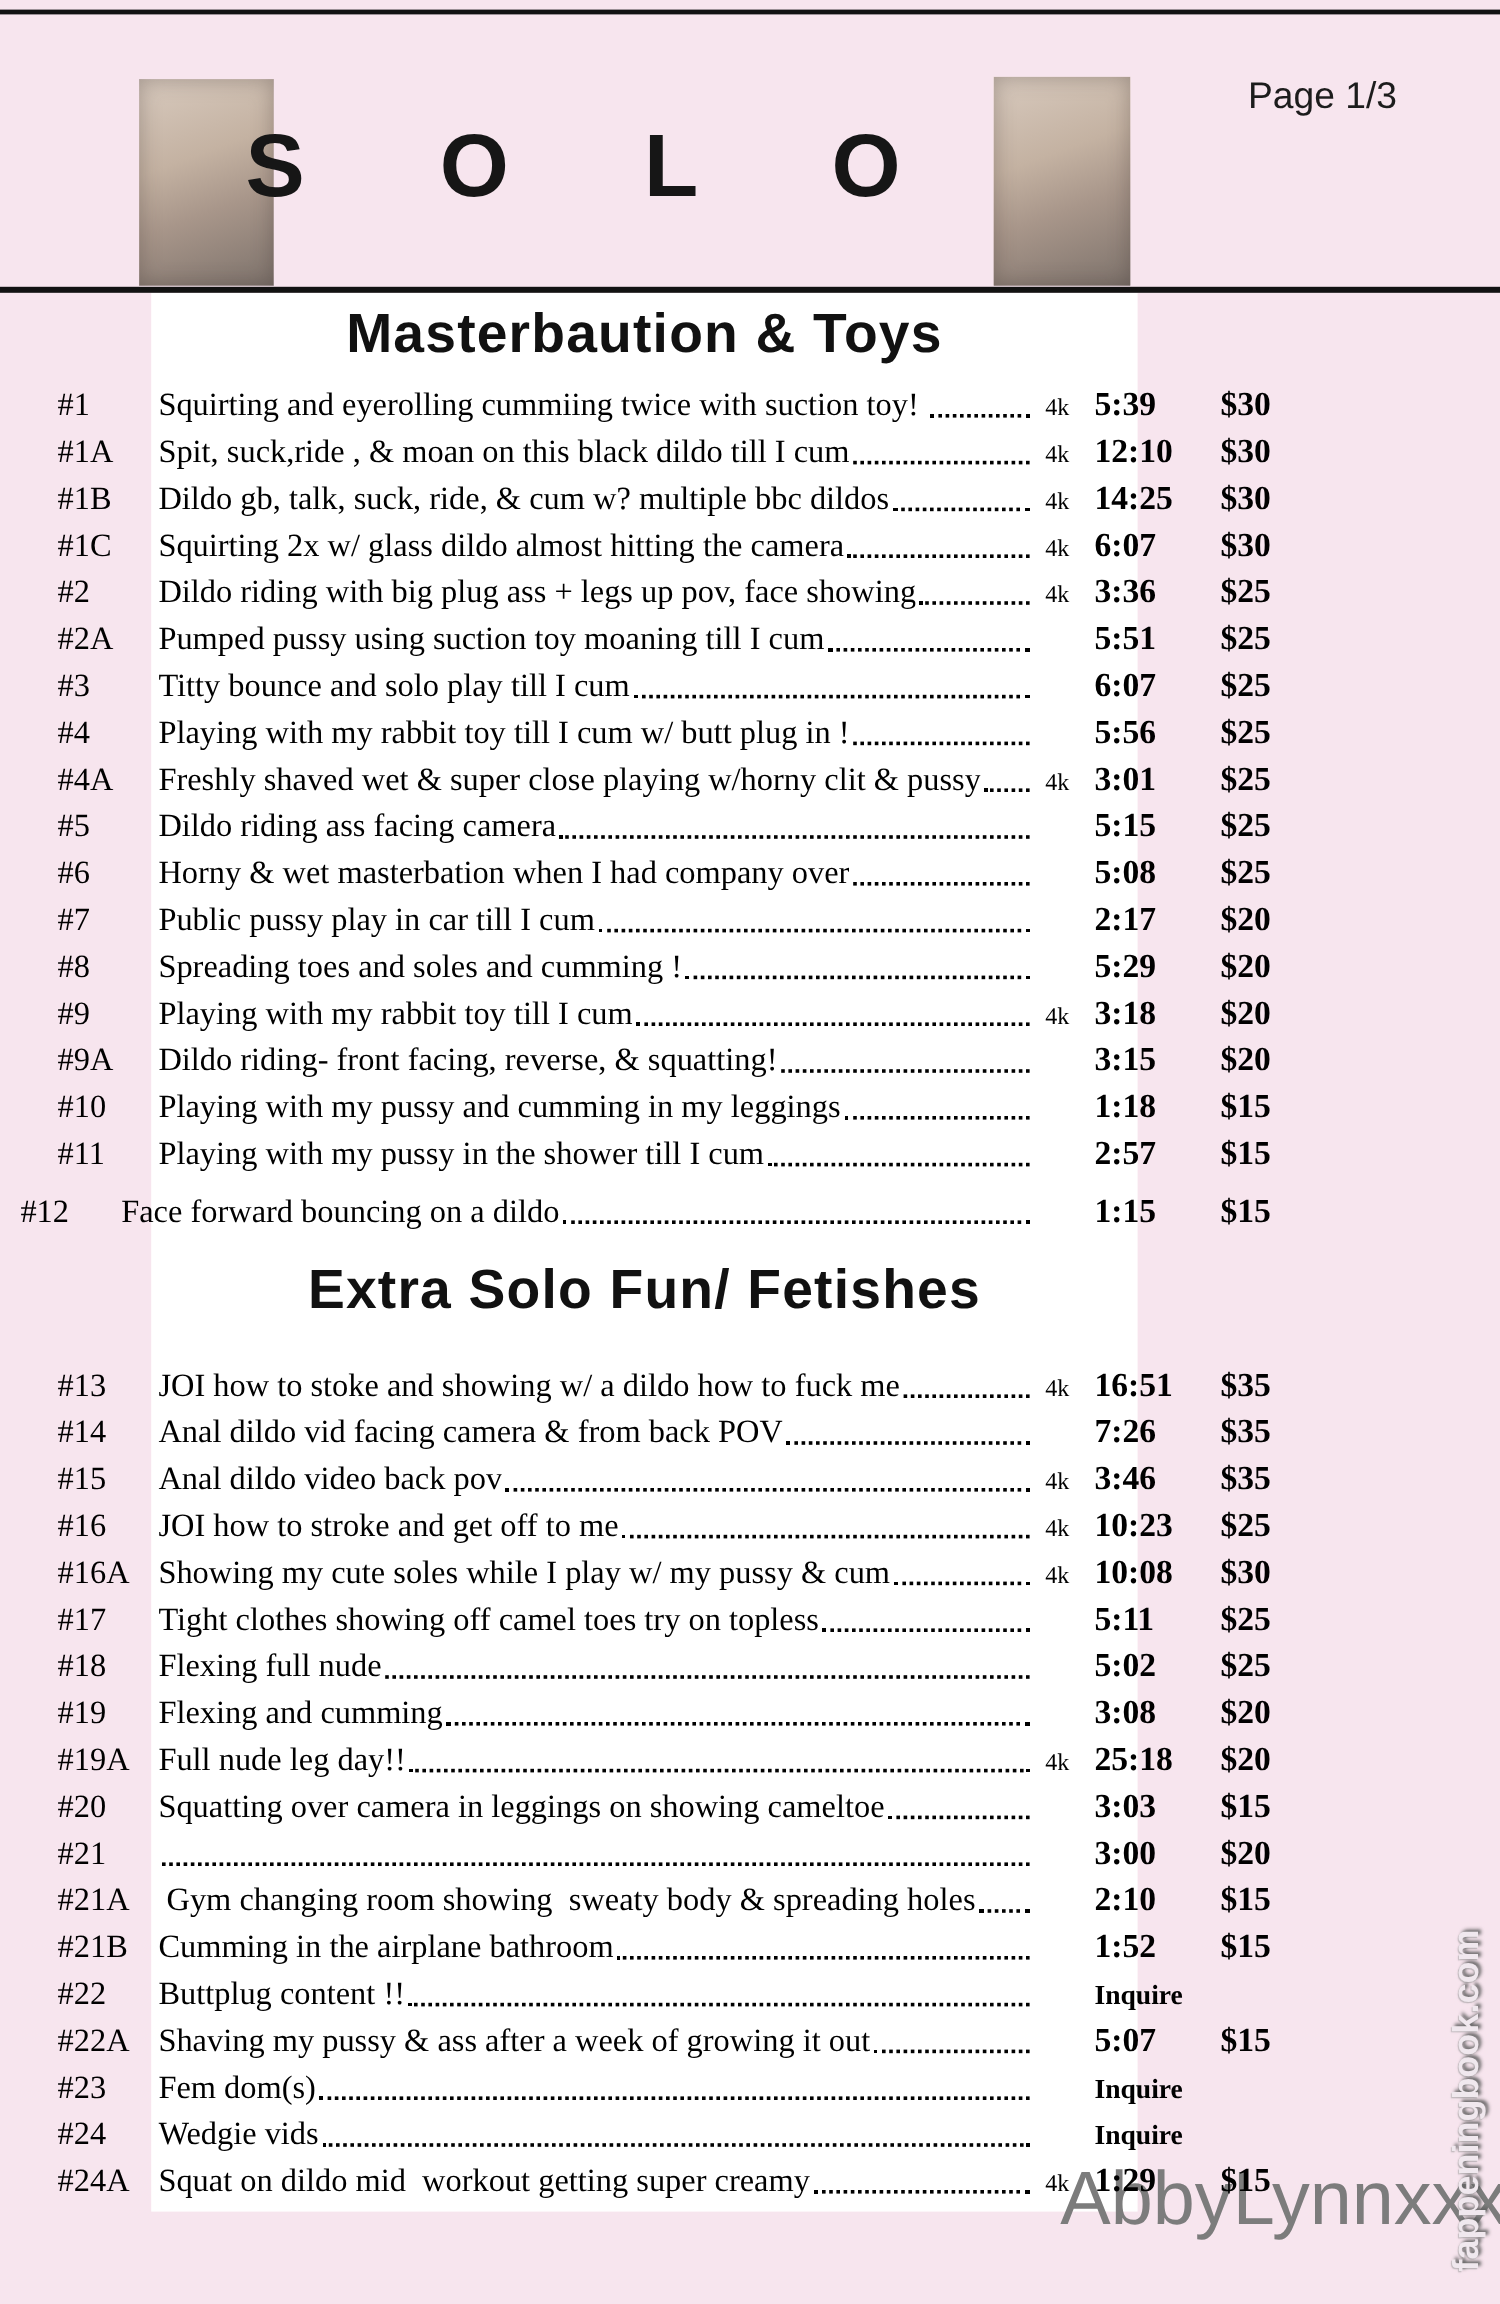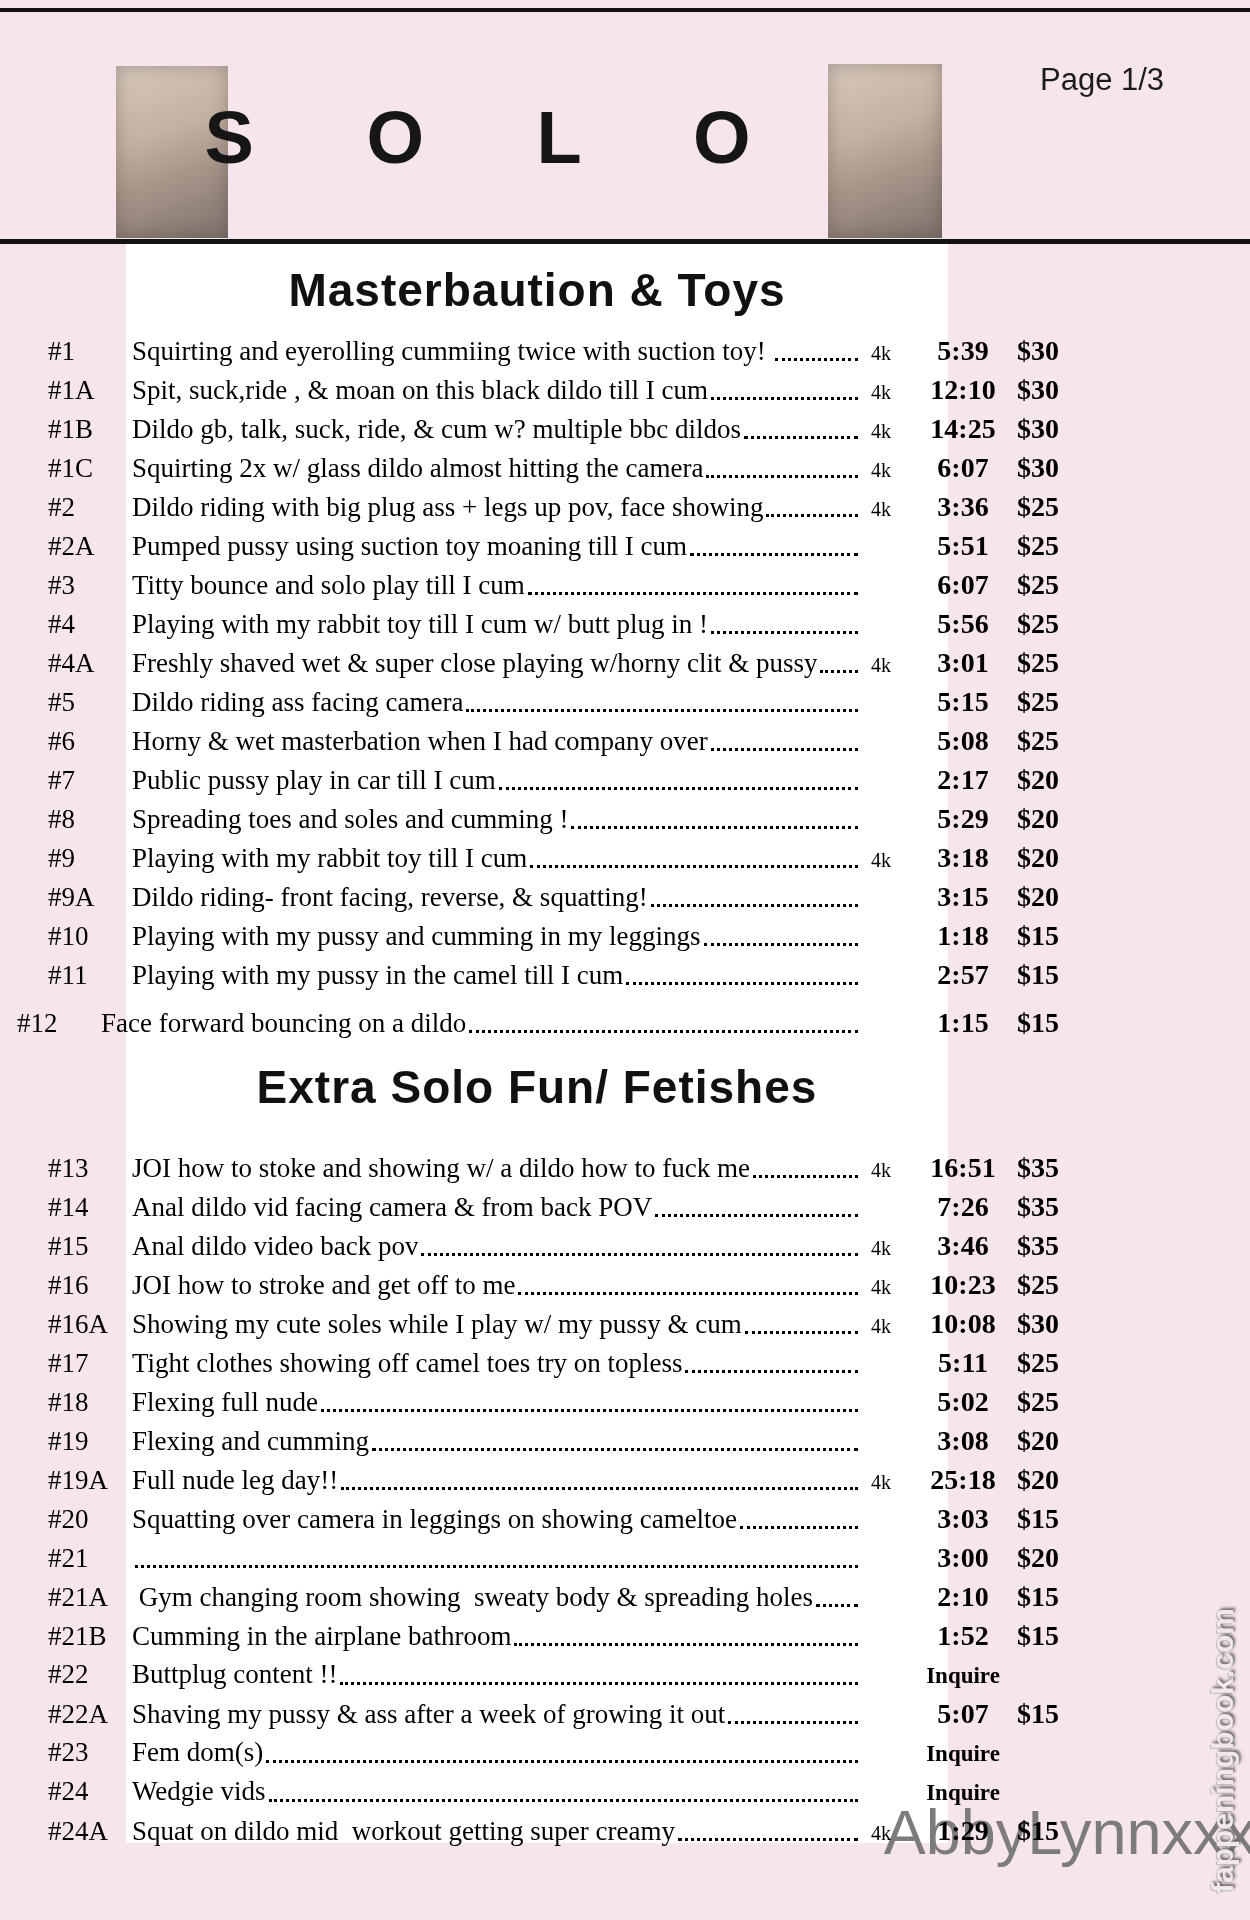--- a/index.html
+++ b/index.html
@@ -39,21 +39,21 @@
     font-size: 31px; color: #1c1c1c; z-index: 2;
   }
 
   
   .white-panel {
     position: absolute; left: 126px; top: 244px;
     width: 822px; height: 1599px;
     background: #ffffff; z-index: 0;
   }
 
-  .content { position: absolute; top: 256px; left: 0; width: 1162px; z-index: 2; }
+  .content { position: absolute; top: 243px; left: 0; width: 1162px; z-index: 2; }
 
   .section-title {
     margin-left: 126px; width: 822px;
     text-align: center;
     font-family: "Liberation Sans", "DejaVu Sans", sans-serif;
     font-weight: bold; font-size: 46px; line-height: 54px;
     letter-spacing: 1px; color: #111;
   }
   .section:first-child .section-title { padding-top: 7px; margin-bottom: 14px; }
   .section:last-child  .section-title { padding-top: 18px; margin-bottom: 34px; }
@@ -66,21 +66,21 @@
   }
   .row.gap { margin-top: 9px; padding-left: 17px; }
   .num  { flex: 0 0 84px; }
   .desc { flex: 0 1 auto; overflow: hidden; white-space: pre; text-align: center; }
   .leader {
     flex: 1 0 8px; align-self: flex-end;
     border-bottom: 3px dotted #000;
     margin: 0 2px 9px 3px;
   }
   .k     { flex: 0 0 52px; padding-left: 11px; font-size: 20px; }
-  .time  { flex: 0 0 102px; text-align: center; font-weight: bold; font-size: 28px; }
+  .time  { flex: 0 0 102px; text-align: left; font-weight: bold; font-size: 28px; }
   .time.inquire { font-size: 23px; }
   .price { flex: 0 0 70px; text-align: left; padding-left: 3px; font-weight: bold; font-size: 28px; }
 
   
   .watermark-name {
     position: absolute; top: 1799px; right: -6px;
     font-family: "Liberation Sans", "DejaVu Sans", sans-serif;
     font-size: 63px; line-height: 66px; color: #7c7c7c;
     letter-spacing: 0px; z-index: 1; white-space: nowrap;
   }
@@ -251,21 +251,21 @@
     <span class="num">#10</span>
     <span class="desc">Playing with my pussy and cumming in my leggings</span>
     <span class="leader"></span>
     <span class="k"></span>
     <span class="time">1:18</span>
     <span class="price">$15</span>
   </div>
 
   <div class="row">
     <span class="num">#11</span>
-    <span class="desc">Playing with my pussy in the camel till I cum</span>
+    <span class="desc">Playing with my pussy in the shower till I cum</span>
     <span class="leader"></span>
     <span class="k"></span>
     <span class="time">2:57</span>
     <span class="price">$15</span>
   </div>
 
   <div class="row gap">
     <span class="num">#12</span>
     <span class="desc">Face forward bouncing on a dildo</span>
     <span class="leader"></span>

